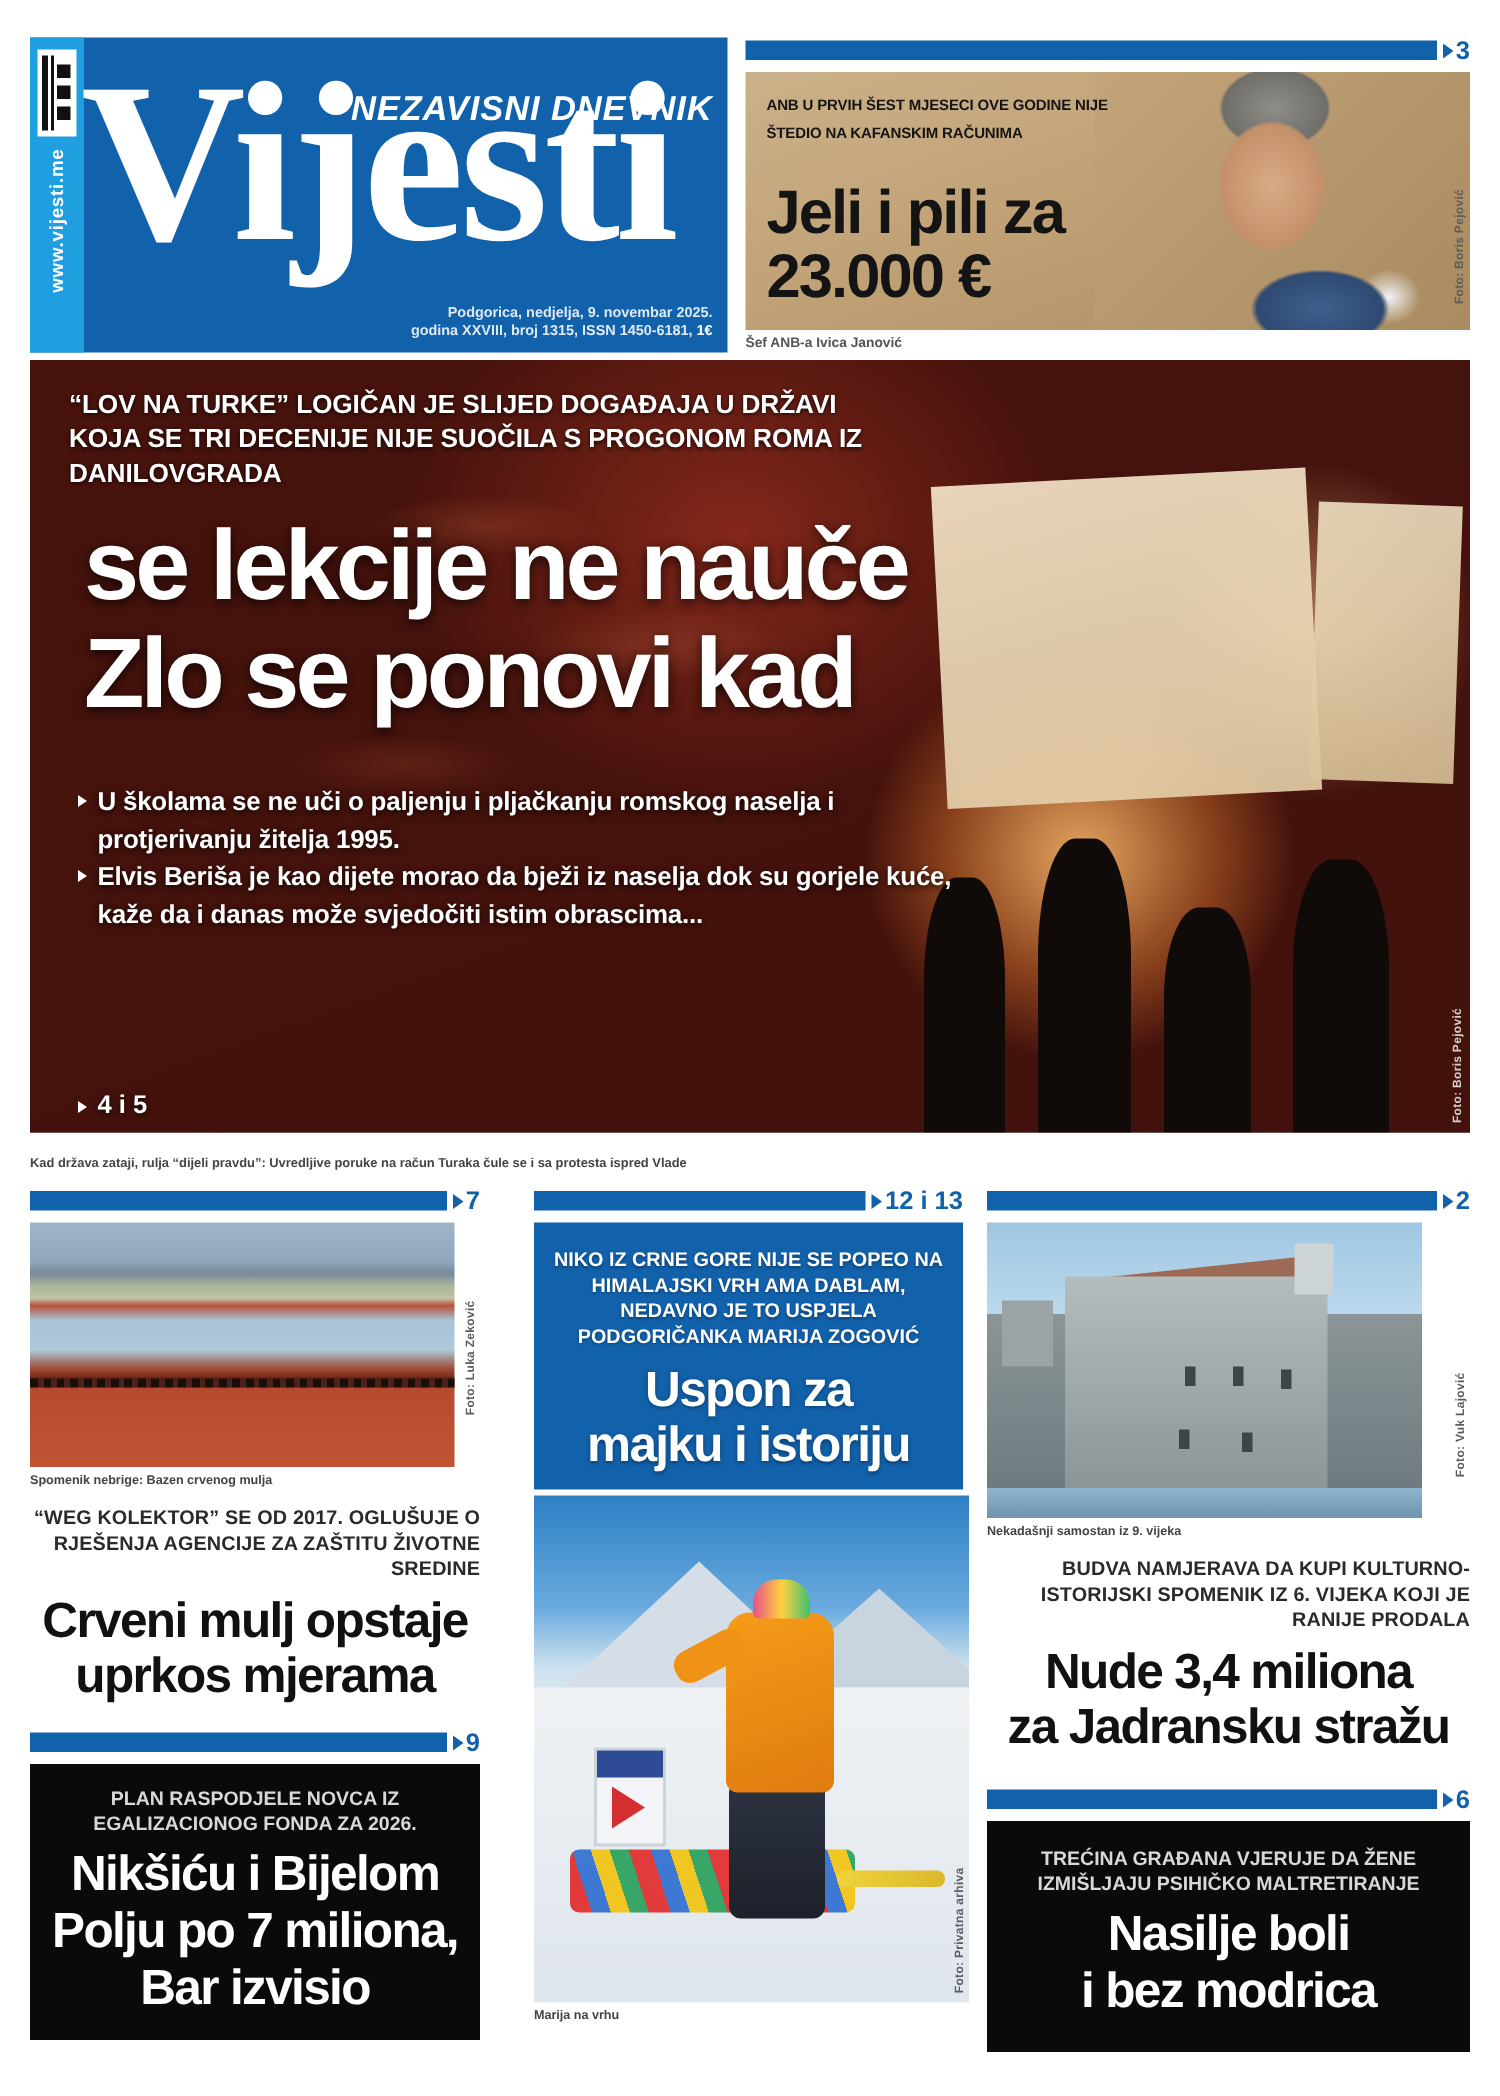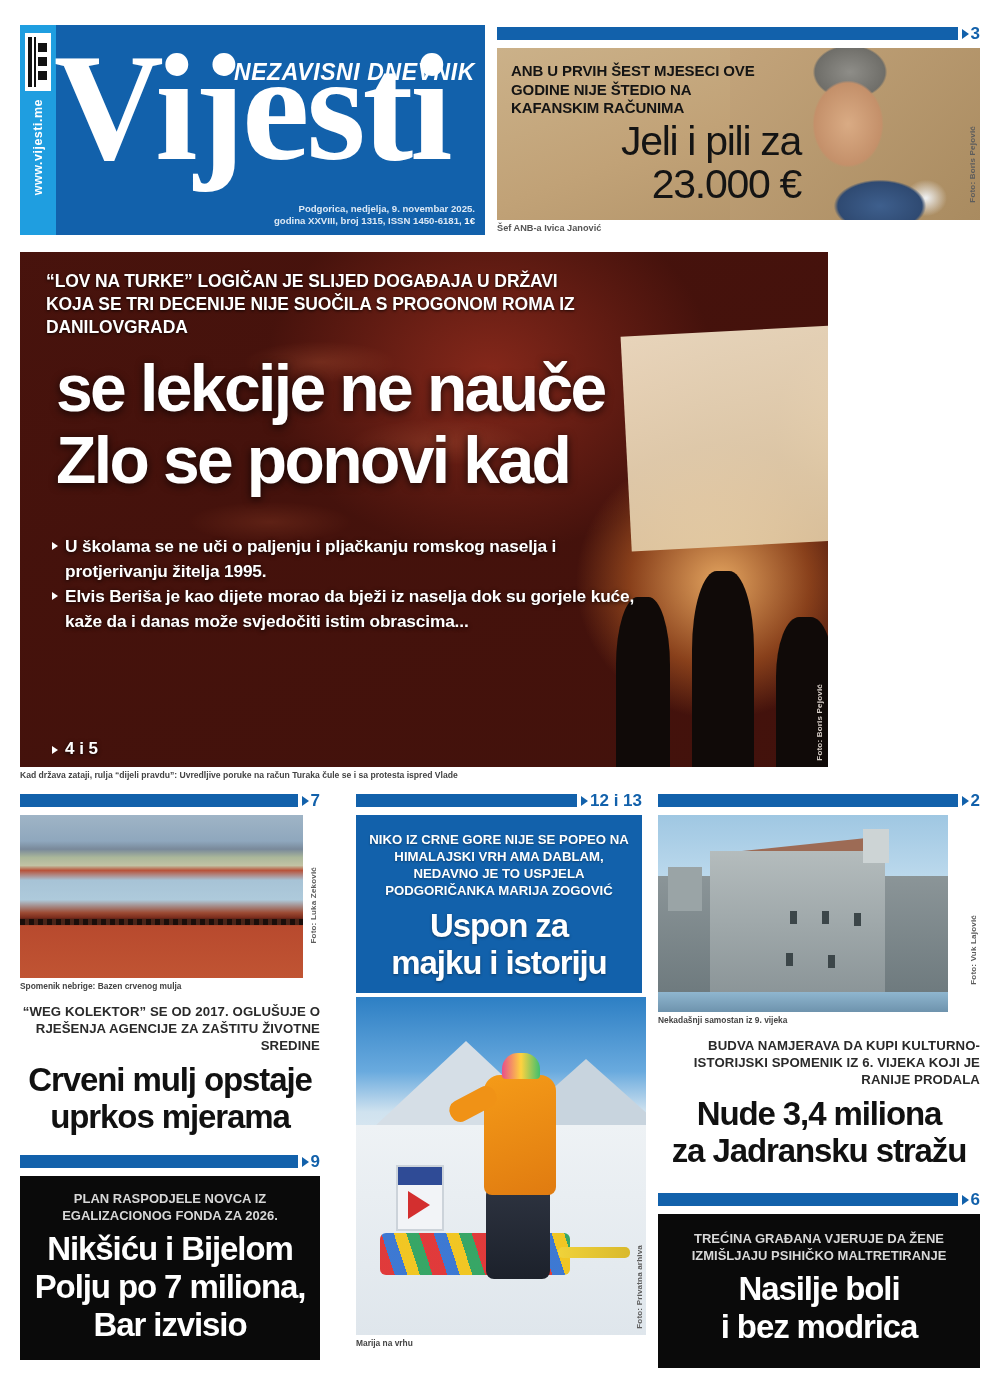--- a/index.html
+++ b/index.html
@@ -60,34 +60,34 @@
     position:absolute; right:0; top:0; width:250px; height:172px;
     background:
       radial-gradient(ellipse 54px 66px at 118px 76px, #d9ab84 0%, #c4906a 62%, rgba(196,144,106,0) 66%),
       radial-gradient(ellipse 60px 44px at 120px 24px, #8e8d88 0%, #6f6e69 58%, rgba(111,110,105,0) 62%),
       radial-gradient(ellipse 70px 40px at 150px 158px, #3e5f8d 0%, #2f4a72 60%, rgba(47,74,114,0) 66%),
       radial-gradient(ellipse 30px 26px at 196px 150px, #f0f2f4 0%, rgba(240,242,244,0) 70%),
       linear-gradient(135deg,#c3a47b,#a98b60);
   }
   .anb-kicker {
     position:absolute; left:14px; top:14px; width:255px;
-    color:#141414; font-size:15px; line-height:18.5px; font-weight:bold; letter-spacing:-0.1px;
+    color:#141414; font-size:10px; line-height:18.5px; font-weight:bold; letter-spacing:-0.1px;
   }
   .anb-head {
     position:absolute; left:14px; top:72px; width:290px;
-    color:#141414; font-size:41px; line-height:43px; font-weight:normal; letter-spacing:-1.3px;text-align:right;
+    color:#141414; font-size:41px; line-height:43px; font-weight:bold; letter-spacing:-1.3px;
   }
   .anb-cap { margin-top:3px; color:#555; font-size:9.2px; font-weight:600; }
   .credit-v {
     position:absolute; writing-mode:vertical-rl; transform:rotate(180deg);
     color:#5c5c5c; font-size:8px; font-weight:600; letter-spacing:0.2px;
   }
 
   
-  .lead { position:absolute; left:20px; top:252px; width:808px; height:515px; overflow:hidden;
+  .lead { position:absolute; left:20px; top:240px; width:960px; height:515px; overflow:hidden;
     background:
       radial-gradient(ellipse 200px 190px at 700px 330px, rgba(255,190,110,.85) 0%, rgba(220,120,45,.45) 45%, rgba(120,40,15,0) 72%),
       radial-gradient(ellipse 150px 160px at 860px 180px, rgba(255,205,140,.55) 0%, rgba(150,60,25,0) 70%),
       radial-gradient(ellipse 320px 260px at 470px 120px, rgba(140,42,28,.9) 0%, rgba(70,18,12,.9) 70%),
       linear-gradient(160deg,#5a1a12 0%,#3a110c 40%,#24100c 100%);
     padding-left: 48px;
   }
   .lead-graffiti { position:absolute; inset:0; opacity:.35;
     background:
       radial-gradient(ellipse 110px 30px at 300px 110px, rgba(255,140,90,.5), rgba(0,0,0,0) 70%),

